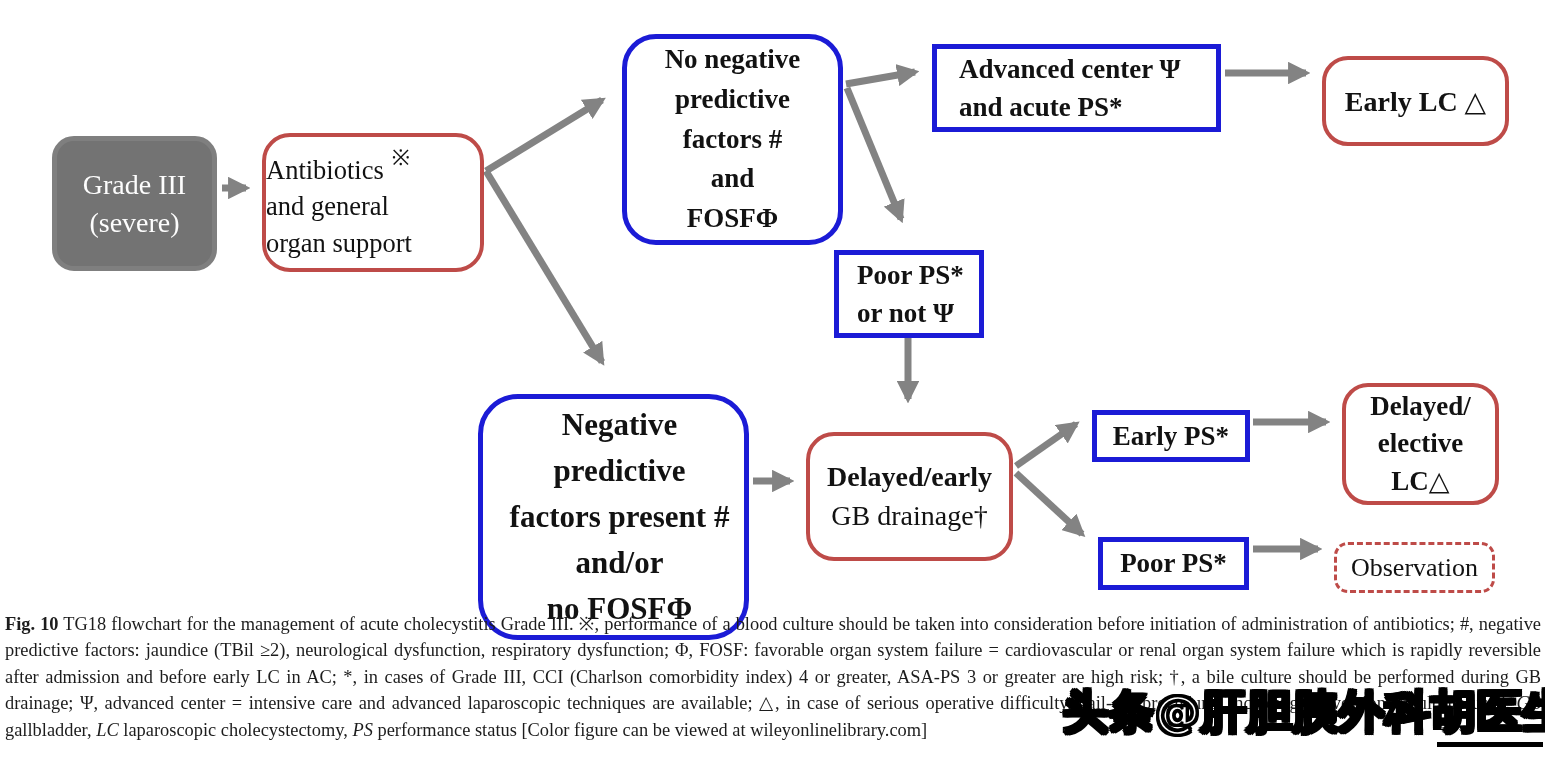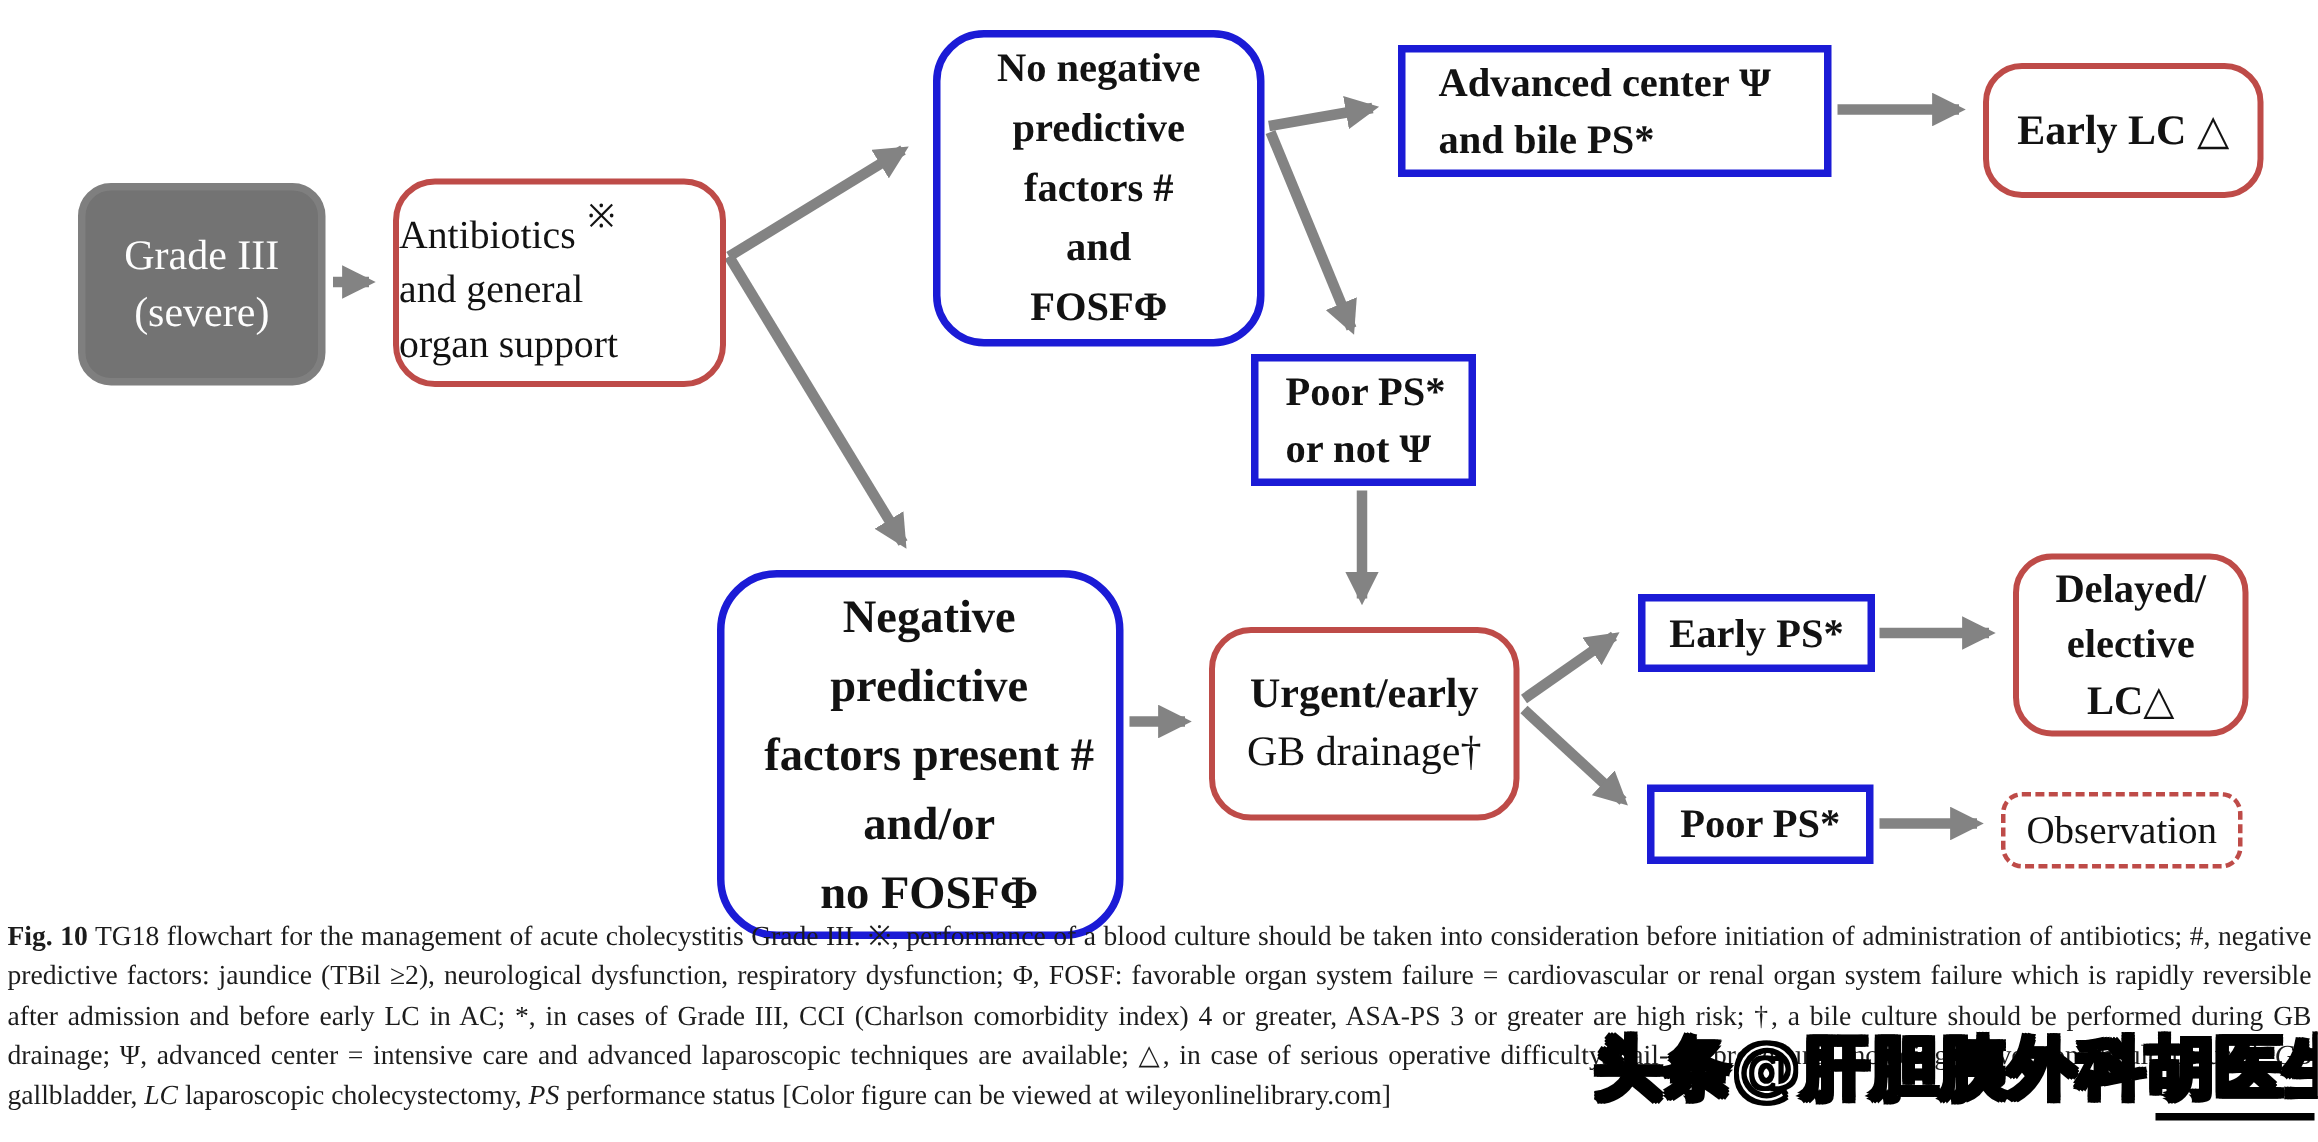--- a/index.html
+++ b/index.html
@@ -1,21 +1,21 @@
 <!DOCTYPE html>
 <html><head>
 <meta charset="utf-8">
 <style>
   html,body{margin:0;padding:0;background:#ffffff;}
   body{width:1545px;height:761px;position:relative;overflow:hidden;
        font-family:"Liberation Serif","DejaVu Serif",serif;}
   .stage{position:absolute;left:0;top:0;width:1545px;height:761px;}
   .arrows{position:absolute;left:0;top:0;width:1545px;height:608px;}
   .node{position:absolute;box-sizing:border-box;background:#ffffff;color:#121212;
-        display:flex;flex-direction:column;justify-content:center;}
+        display:flex;flex-direction:column;justify-content:center;margin-top:14px;}
   .node .ln{display:block;}
   .blue{border:5px solid #1B1BD6;font-weight:bold;}
   .redline{border:4px solid #BE4B48;}
   .center{text-align:center;}
   .caption{position:absolute;left:5px;top:611px;width:1536px;margin:0;
            font-size:18.4px;line-height:26.4px;text-align:justify;color:#1c1c1c;}
   .caption b{font-weight:bold;}
   .caption i{font-style:italic;}
   .watermark{position:absolute;left:1063px;top:682px;font-size:45px;font-weight:bold;
              letter-spacing:1px;white-space:nowrap;color:#ffffff;
@@ -67,42 +67,42 @@
   <div class="node blue center" style="left:622px;top:20px;width:221px;height:211px;border-radius:34px;font-size:27px;line-height:1.48;">
     <span class="ln">No negative</span>
     <span class="ln">predictive</span>
     <span class="ln">factors #</span>
     <span class="ln">and</span>
     <span class="ln">FOSFΦ</span>
   </div>
 
   <div class="node blue" style="left:932px;top:30px;width:289px;height:88px;font-size:27px;line-height:1.42;padding-left:22px;">
     <span class="ln">Advanced center Ψ</span>
-    <span class="ln">and bile PS*</span>
+    <span class="ln">and acute PS*</span>
   </div>
 
   <div class="node redline center" style="left:1322px;top:42px;width:187px;height:90px;border-radius:26px;font-weight:bold;font-size:28px;">
     <span class="ln">Early LC △</span>
   </div>
 
   <div class="node blue" style="left:834px;top:236px;width:150px;height:88px;font-size:27px;line-height:1.42;padding-left:18px;">
     <span class="ln">Poor PS*</span>
     <span class="ln">or not Ψ</span>
   </div>
 
   <div class="node blue center" style="left:478px;top:380px;width:271px;height:246px;border-radius:40px;font-size:31px;line-height:1.48;padding-left:12px;">
     <span class="ln">Negative</span>
     <span class="ln">predictive</span>
     <span class="ln">factors present #</span>
     <span class="ln">and/or</span>
     <span class="ln">no FOSFΦ</span>
   </div>
 
   <div class="node redline center" style="left:806px;top:418px;width:207px;height:129px;border-radius:28px;font-size:28px;line-height:1.38;">
-    <span class="ln" style="font-weight:bold;">Urgent/early</span>
+    <span class="ln" style="font-weight:bold;">Delayed/early</span>
     <span class="ln">GB drainage†</span>
   </div>
 
   <div class="node blue center" style="left:1092px;top:396px;width:158px;height:52px;font-size:27px;">
     <span class="ln">Early PS*</span>
   </div>
 
   <div class="node redline center" style="left:1342px;top:369px;width:157px;height:122px;border-radius:26px;font-weight:bold;font-size:27px;line-height:1.38;">
     <span class="ln">Delayed/</span>
     <span class="ln">elective</span>

